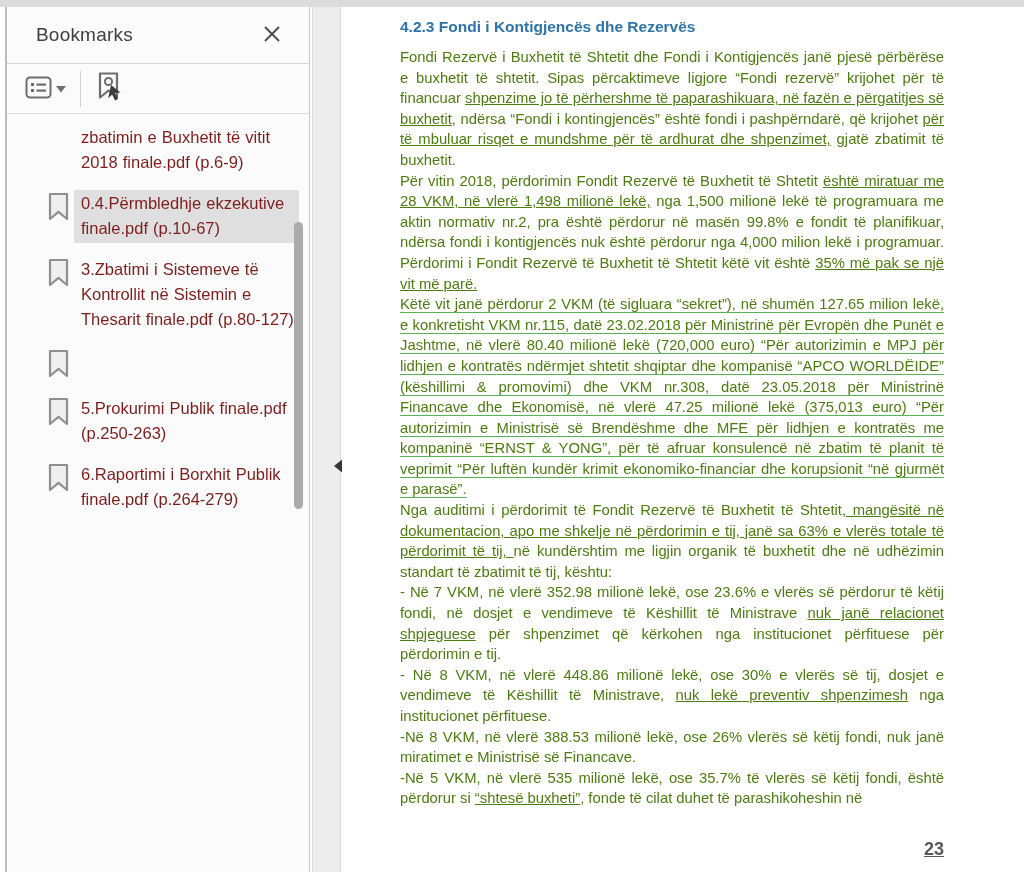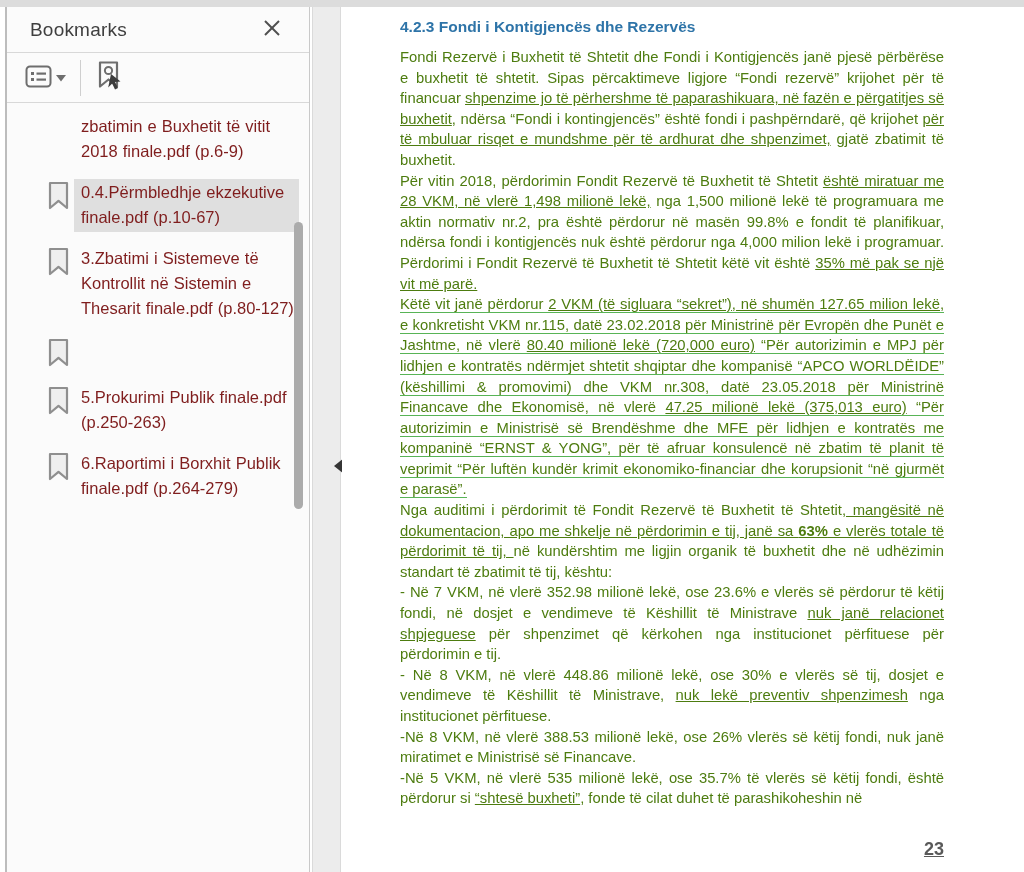--- a/index.html
+++ b/index.html
@@ -6,22 +6,22 @@
   html,body { width:1024px; height:872px; overflow:hidden; background:#ffffff;
               font-family:"Liberation Sans", sans-serif; }
   .stage { position:relative; width:1024px; height:872px; background:#ffffff; }
 
   
   .topbar { position:absolute; left:0; top:0; width:1024px; height:7px; background:#dcdcdc; }
 
   
   .sidebar { position:absolute; left:5px; top:7px; width:305px; height:865px;
              background:#fbfbfb; border-left:2px solid #bdbdbd; border-right:1px solid #c9c9c9; }
-  .sb-header { height:46px; display:flex; align-items:center; justify-content:space-between;
-               padding:0 24px 0 23px; border-bottom:1px solid #d8d8d8; }
+  .sb-header { height:57px; display:flex; align-items:center; justify-content:space-between;
+               padding:0 24px 0 29px; border-bottom:1px solid #d8d8d8; }
   .sb-title { font-size:19px; color:#3f3f3f; letter-spacing:.2px; }
   .sb-close { background:none; border:none; cursor:pointer; width:26px; height:26px;
               display:flex; align-items:center; justify-content:center; }
   .sb-toolbar { height:50px; display:flex; align-items:center; gap:14px;
                 padding:0 0 0 18px; border-bottom:1px solid #d8d8d8; }
   .tb-btn { background:none; border:none; cursor:pointer; display:flex; align-items:center; gap:4px; }
   .tb-sep { width:1px; height:36px; background:#cfcfcf; }
   .sb-list { position:relative; padding:10px 10px 0 40px; height:749px; overflow:hidden; }
   .bm-item { display:flex; align-items:flex-start; margin-bottom:13px; cursor:pointer; }
   .bm-icon { width:24px; flex:0 0 24px; margin-top:2px; }
@@ -38,23 +38,23 @@
   .collapse-btn { position:absolute; right:-6px; top:451px; width:14px; height:18px;
                   background:none; border:none; cursor:pointer; padding:0; }
 
   
   .doc { position:absolute; left:342px; top:7px; width:682px; height:865px;
          background:#ffffff; padding:11px 80px 0 58px; }
   .doc-heading { font-size:15.5px; font-weight:bold; color:#2e74a8; margin:0 0 11px 0; }
   .para { font-size:14.8px; line-height:20.6px; color:#4d7c0f; text-align:justify; }
   .sg-n  { }
   .sg-u  { text-decoration:underline; }
-  .sg-ub { text-decoration:underline; font-weight:bold; }
+  .sg-ub { text-decoration:underline; font-weight:normal; }
   .sg-g  { border-bottom:1.5px solid #58b456; }
-  .sg-gu { border-bottom:1.5px solid #58b456; text-decoration:underline; }
+  .sg-gu { border-bottom:1.5px solid #58b456; }
   .page-num { margin-top:30px; text-align:right; font-size:18px; font-weight:bold;
               color:#595959; text-decoration:underline; }
 </style>
 </head>
 <body>
 
 <div class="stage">
 
   <div class="topbar"></div>
 

